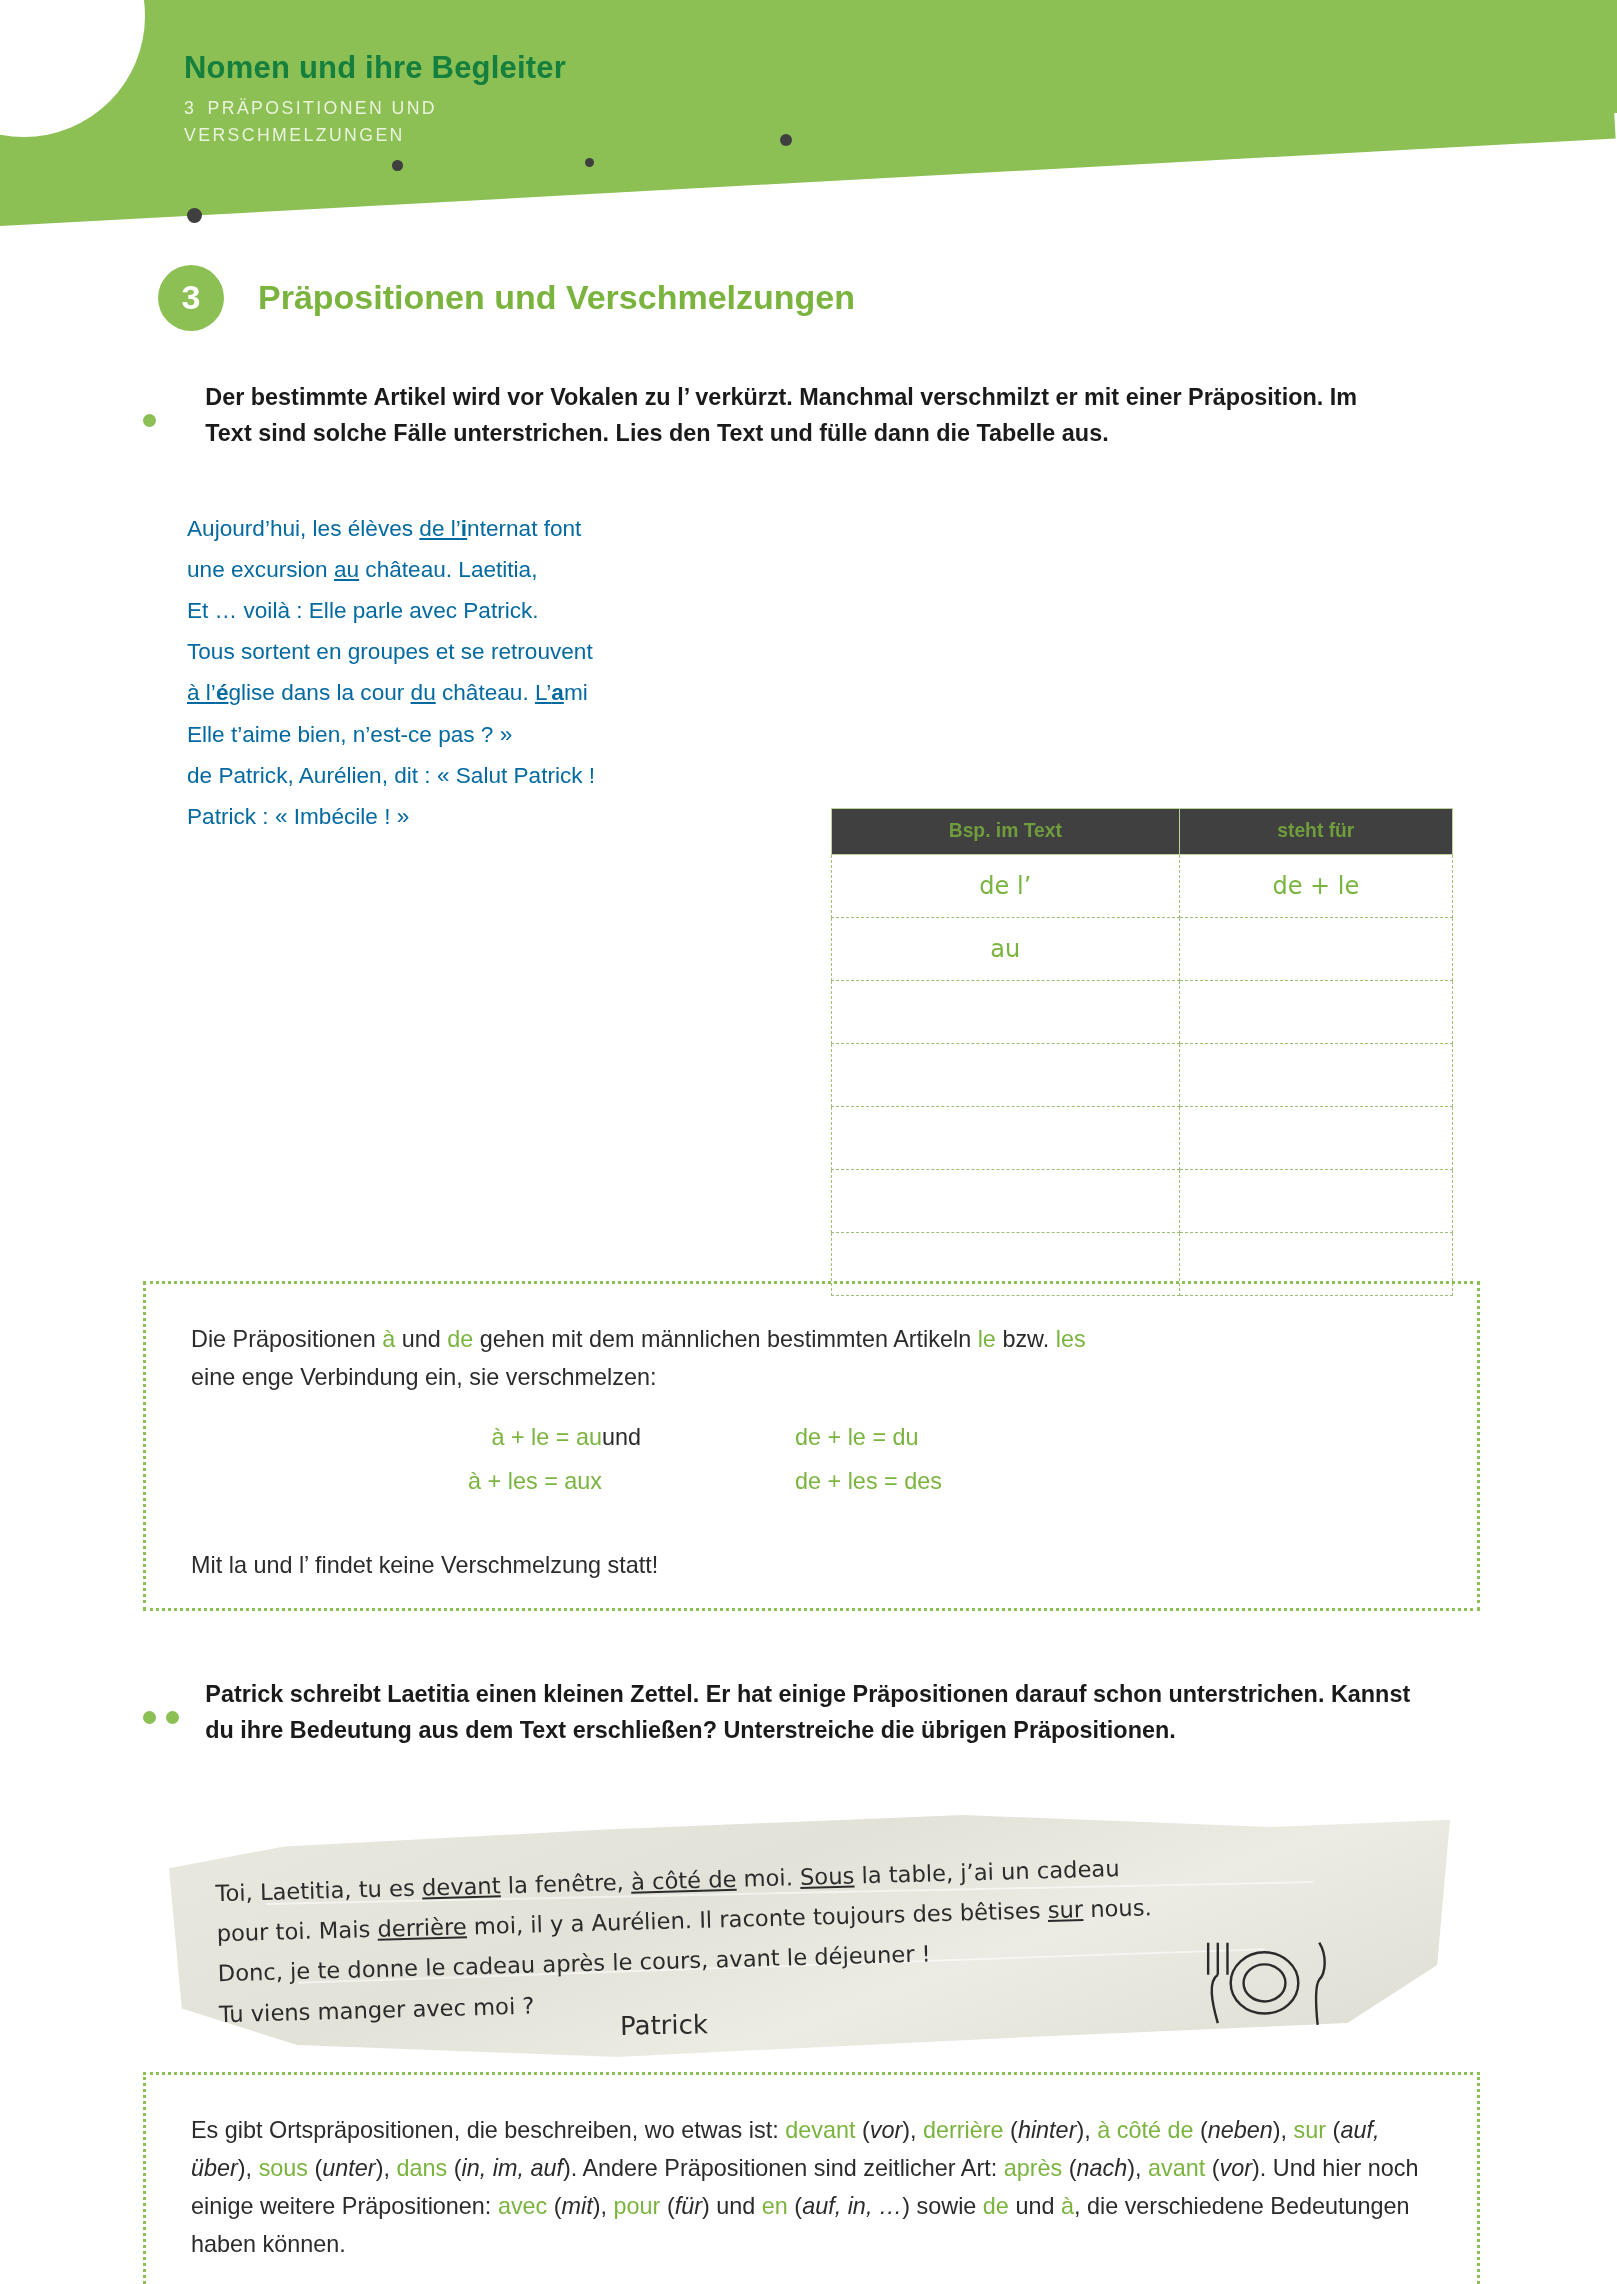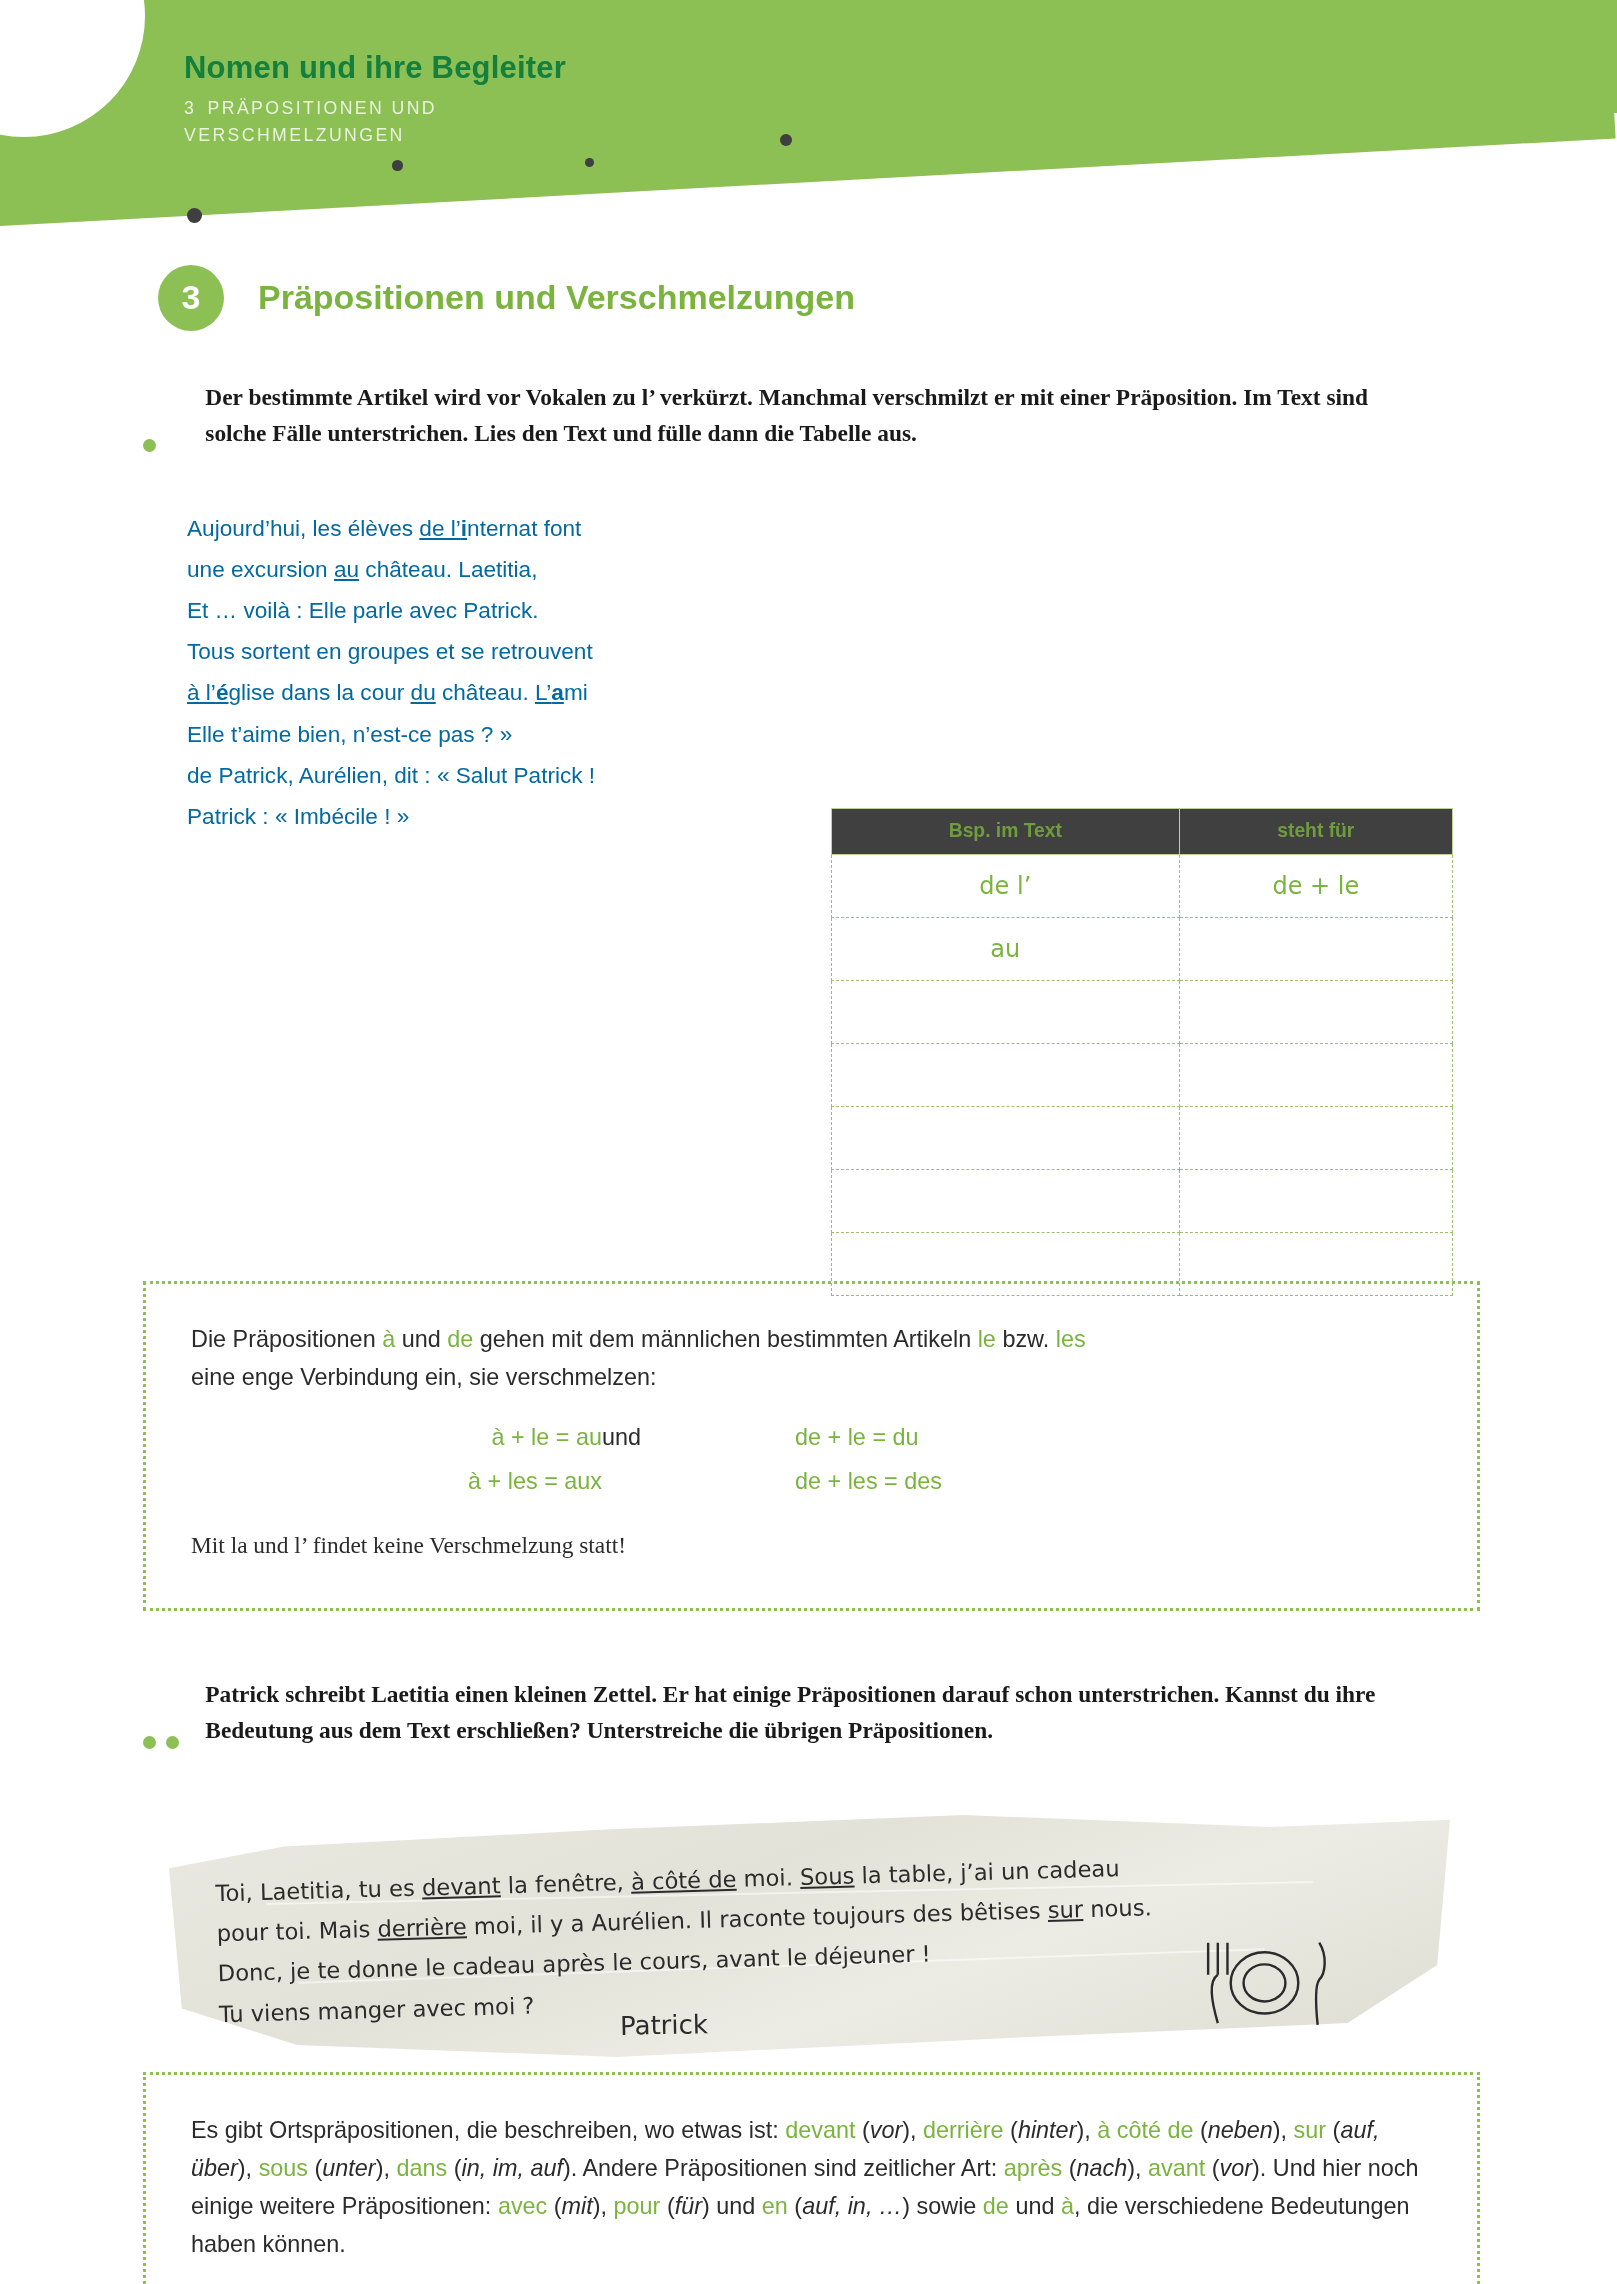--- a/index.html
+++ b/index.html
@@ -116,22 +116,21 @@
   .section-title {
     margin-left: 34px;
     color: #7ab43f;
     font-size: 34px;
     font-weight: bold;
   }
 
   .task {
     position: absolute;
     display: flex;
-    align-items: flex-end;
-    font-family: Liberation Serif, serif;
+    align-items: center;
   }
   .task-dots {
     width: 63px;
     padding-top: 11.3px;
     display: flex;
     gap: 9.7px;
   }
   .task-dots .bullet {
     width: 13px;
     height: 13px;
@@ -359,21 +358,21 @@
           <div class="formula-col-a g">à + le = au</div>
           <div class="formula-col-b">und</div>
           <div class="formula-col-c g">de + le = du</div>
         </div>
         <div class="formula-row">
           <div class="formula-col-a g">à + les = aux</div>
           <div class="formula-col-b"></div>
           <div class="formula-col-c g">de + les = des</div>
         </div>
       </div>
-      <div style="margin-top:24px;font-family:Liberation Serif, serif;">Mit la und l’ findet keine Verschmelzung statt!</div>
+      <div style="margin-top:44px;">Mit la und l’ findet keine Verschmelzung statt!</div>
     </div>
   </div>
 
   <div class="task task2">
     <div class="task-dots">
       <span class="bullet"></span>
       <span class="bullet"></span>
     </div>
     <div class="task-text">Patrick schreibt Laetitia einen kleinen Zettel. Er hat einige Präpositionen darauf schon unterstrichen. Kannst du ihre Bedeutung aus dem Text erschließen? Unterstreiche die übrigen Präpositionen.</div>
   </div>

